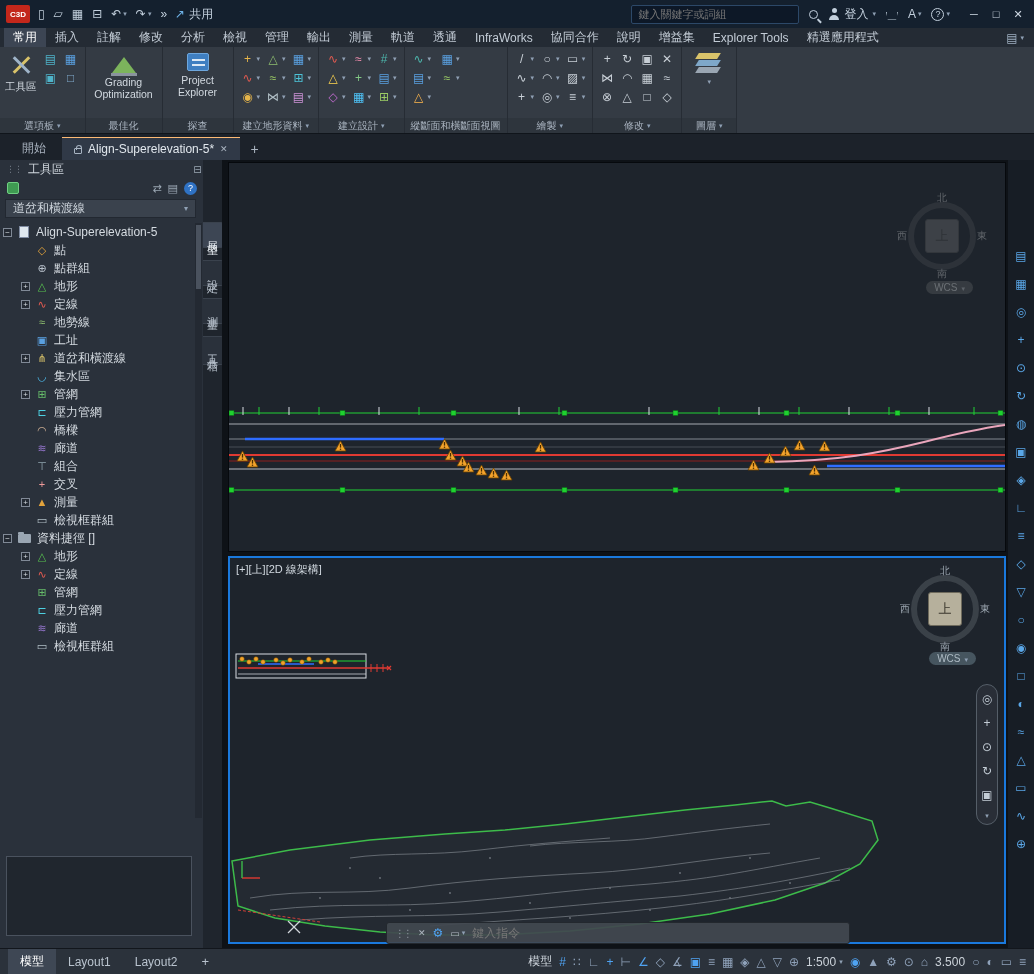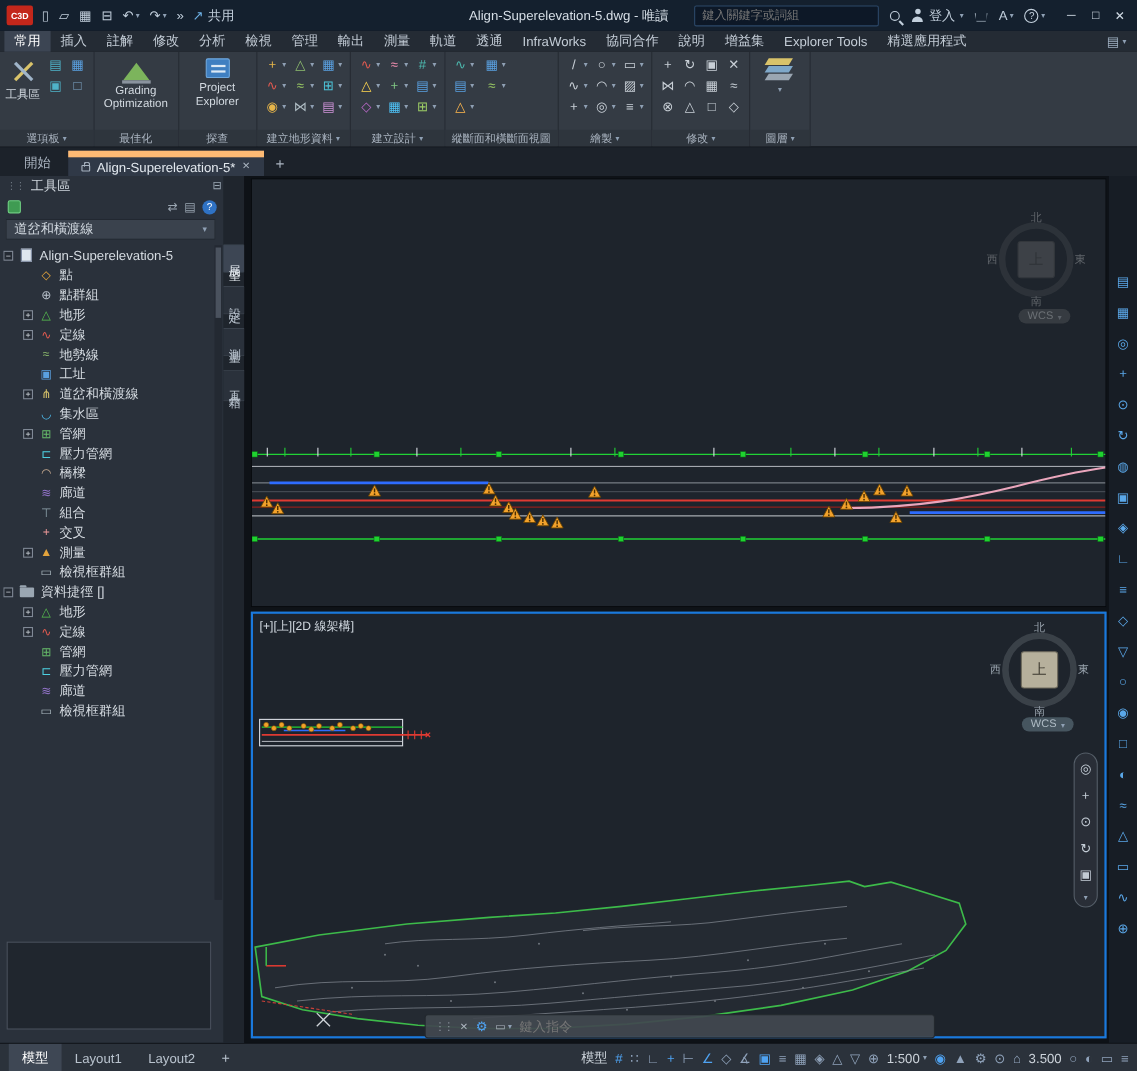--- a/index.html
+++ b/index.html
@@ -54,21 +54,21 @@
 .grade-icon::after{content:'';position:absolute;left:-13px;top:16px;width:26px;height:3px;background:#8a939e}
 .layericon{position:relative;width:26px;height:22px}
 .layericon span{position:absolute;left:1px;width:22px;height:6px;transform:skewX(-32deg)}
 .clip{width:20px;height:24px;background:#b9c2cc;border-radius:2px;position:relative}
 .clip::before{content:'';position:absolute;top:-3px;left:5px;width:10px;height:5px;background:#8a939e;border-radius:1px}
 .clip::after{content:'';position:absolute;top:4px;left:3px;width:14px;height:17px;background:#eef2f6}
 .rfill{flex:1}
 
 .filetabs{height:26px;background:#1c222a;display:flex;align-items:flex-end;padding-left:10px;gap:4px}
 .ftab{height:23px;display:flex;align-items:center;gap:6px;padding:0 12px;color:#aab4c0;font-size:12px}
-.ftab.active{background:#303947;color:#e2e8ee;border-top:6px solid #fdba74}
+.ftab.active{background:#303947;color:#e2e8ee;border-top:1px solid #fdba74}
 .lock{width:8px;height:6px;border:1px solid #a8b4c2;border-radius:1px;position:relative;margin-top:3px;flex:none}
 .lock::before{content:'';position:absolute;top:-4px;left:1px;width:4px;height:4px;border:1px solid #a8b4c2;border-bottom:none;border-radius:3px 3px 0 0}
 .tclose{font-size:9px;color:#aab4c0}
 .newtab{width:22px;height:22px;display:flex;align-items:center;justify-content:center;color:#aab4c0;font-size:14px}
 
 .main{position:relative;height:788px;background:#0e1217}
 
 .toolspace{position:absolute;left:0;top:0;bottom:0;width:222px;background:#2a313b}
 .ts-titlebar{height:18px;display:flex;align-items:center;padding:0 6px;gap:6px;color:#cfd6dd}
 .ts-grip{color:#6f7883;font-size:9px;letter-spacing:-1px}
@@ -157,21 +157,20 @@
         <i class="dd">▾</i>
       </span>
       <span class="qi">
         <i>»</i>
       </span>
     </div>
   <div class="share">
     <span class="share-icon">↗</span>
     <span>共用</span>
   </div>
-  <div class="tb-title">Align-Superelevation-5.dwg - 唯讀</div>
   <div class="tb-right">
     <div class="search">
       <input class="sinput" readonly="" placeholder="鍵入關鍵字或詞組" style="">
     </div>
     <span class="mag"></span>
     <div class="signin">
       <span class="person"></span>
       <span>登入</span>
       <i class="dd">▾</i>
     </div>

